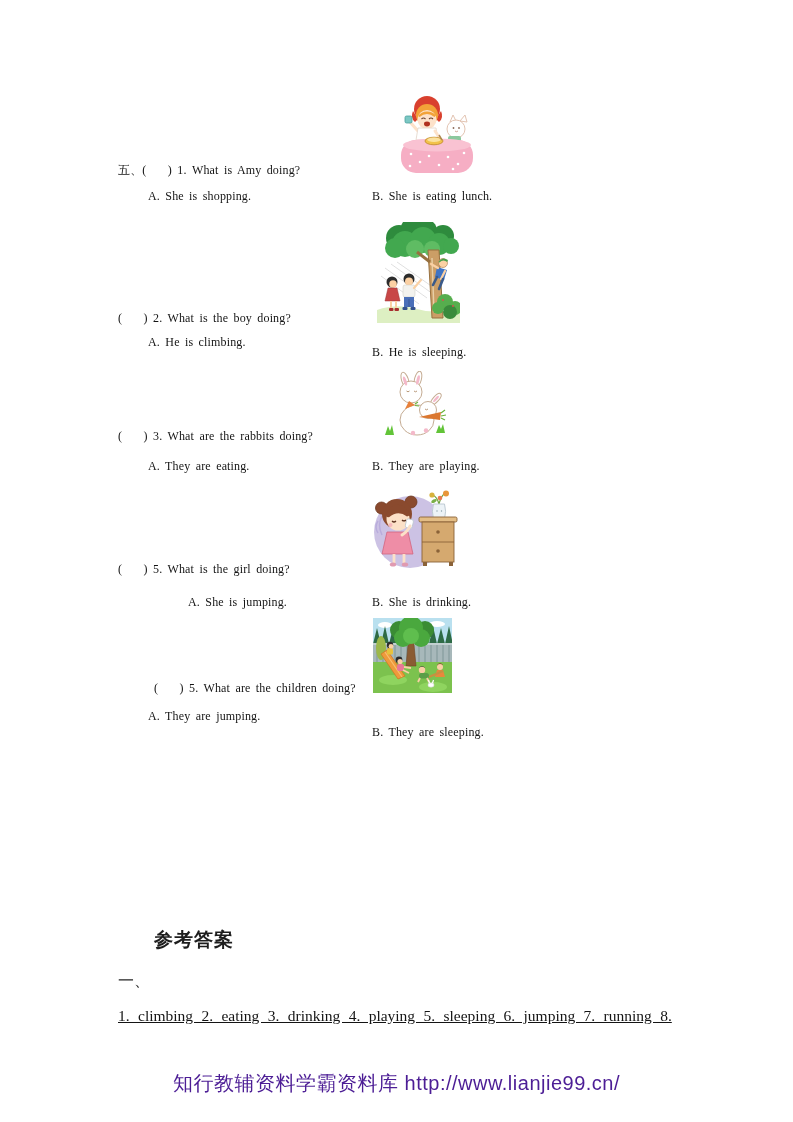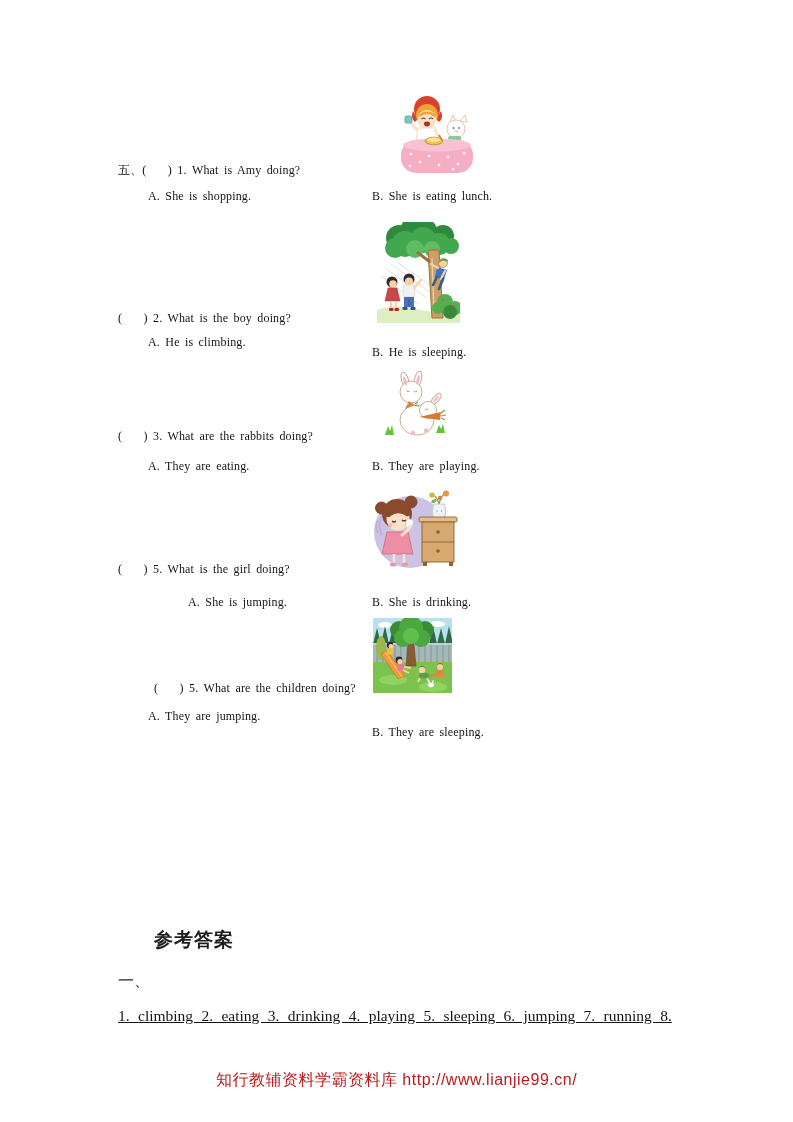--- a/index.html
+++ b/index.html
@@ -30,21 +30,21 @@
     font-size:16px;color:#1d1d1d;
   }
   .ans-line{
     position:absolute;left:118px;top:1007px;
     font-size:15.5px;white-space:pre;word-spacing:4.5px;color:#141414;text-decoration:underline;
   }
   .footer{
     position:absolute;left:0;top:1070px;width:100%;
     text-align:center;
     font-family:"Liberation Sans","DejaVu Sans",sans-serif;
-    font-size:16px;color:#b91c1c;letter-spacing:0.5px;
+    font-size:20px;color:#4c1d95;letter-spacing:0.5px;
   }
   
   .q1{left:118px;top:161px;}  .a1{left:148px;top:187px;}  .b1{left:372px;top:187px;}
   .q2{left:118px;top:309px;}  .a2{left:148px;top:333px;}  .b2{left:372px;top:343px;}
   .q3{left:118px;top:427px;}  .a3{left:148px;top:457px;}  .b3{left:372px;top:457px;}
   .q4{left:118px;top:560px;}  .a4{left:148px;top:593px;margin-left:40px;}  .b4{left:372px;top:593px;}
   .q5{left:118px;top:679px;margin-left:36px;}  .a5{left:148px;top:707px;}  .b5{left:372px;top:723px;}
   
   .img1{left:398px;top:95px;width:79px;height:80px;}
   .img2{left:377px;top:222px;width:83px;height:101px;}

